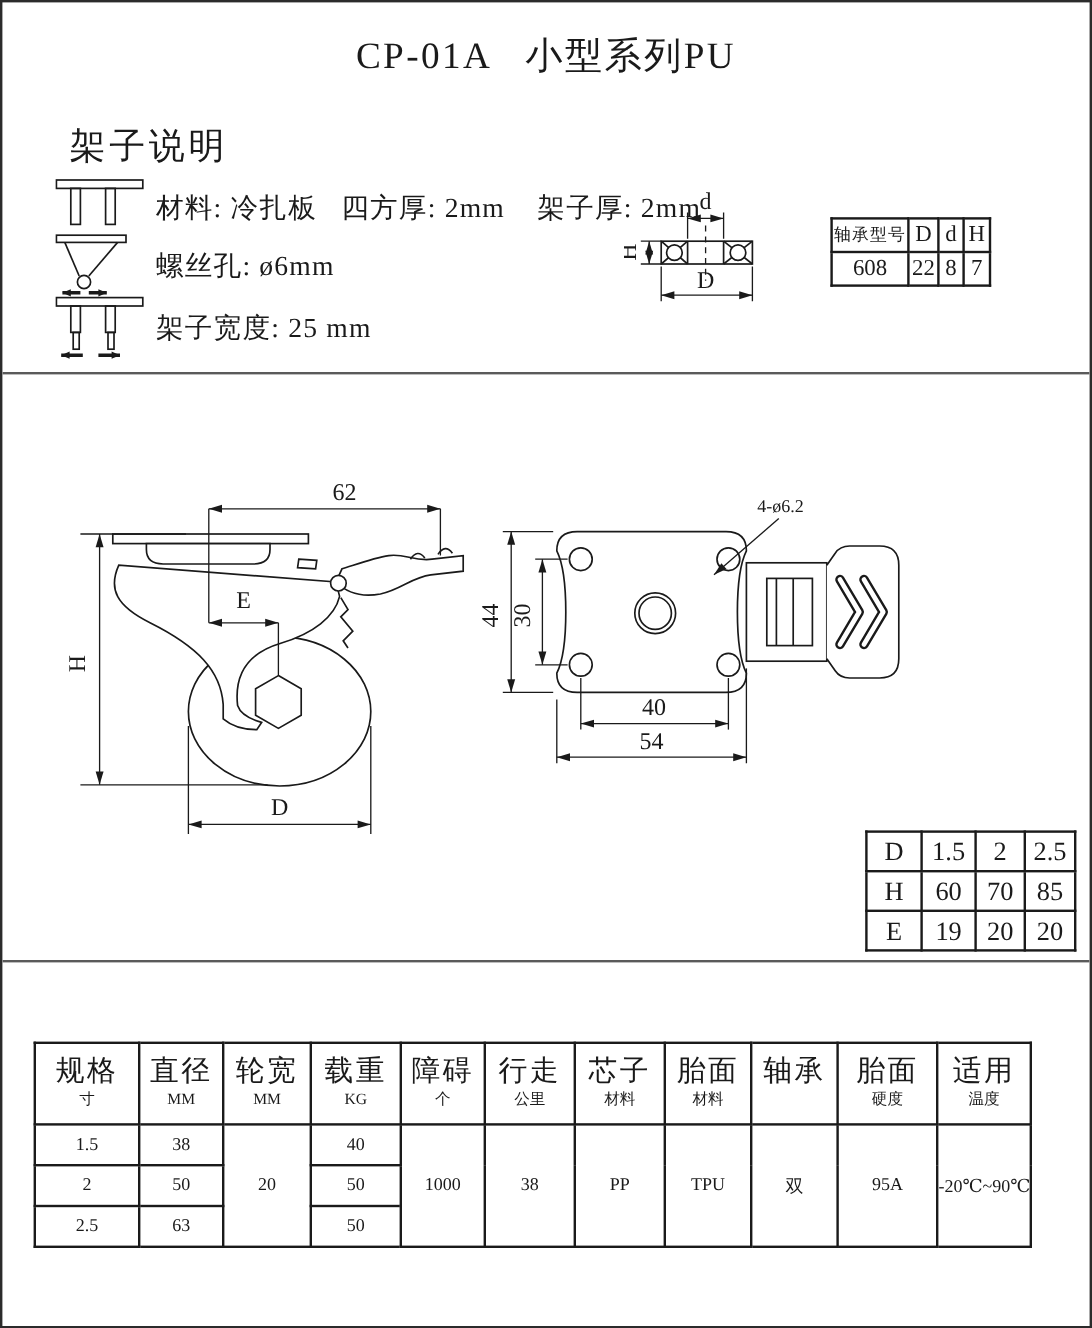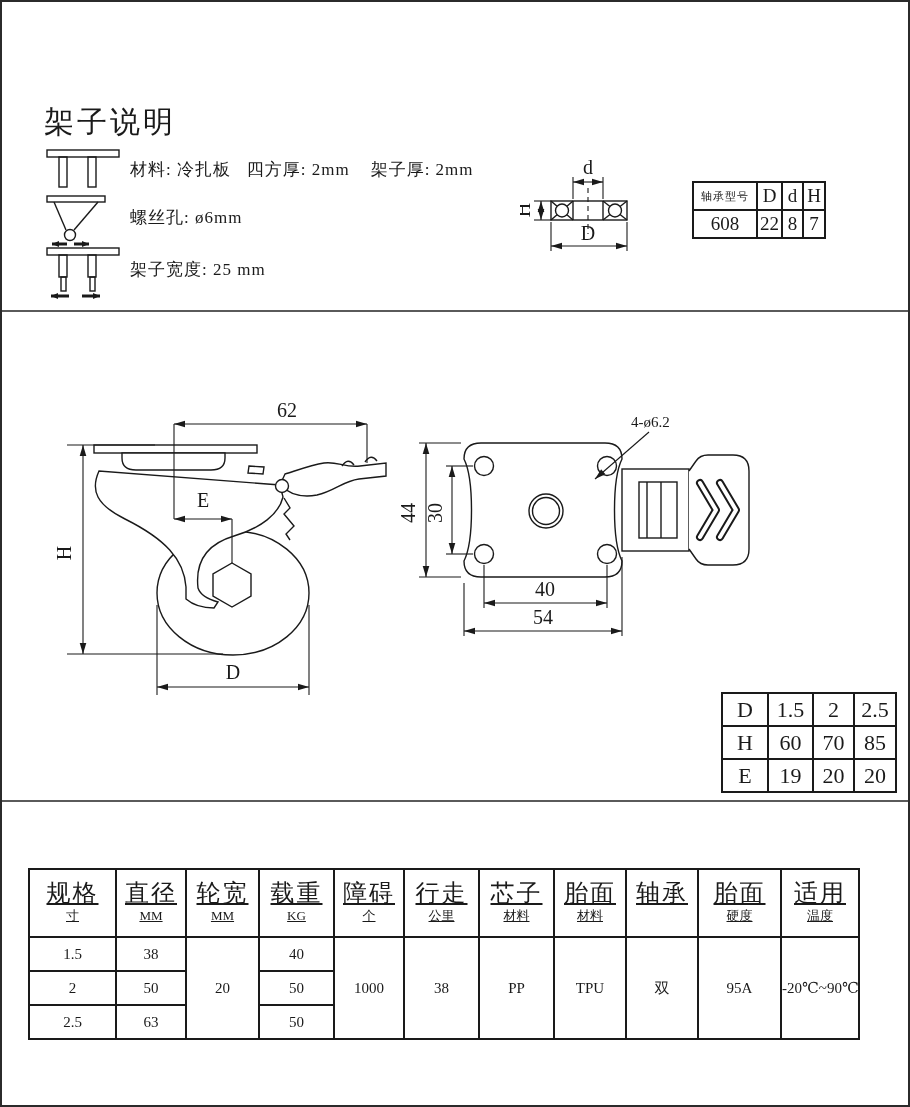--- a/index.html
+++ b/index.html
@@ -4,50 +4,51 @@
 <style>
   * { margin:0; padding:0; box-sizing:border-box; }
   html,body { background:#ddd; }
   body { font-family:"Liberation Serif","DejaVu Serif",serif; color:#1a1a1a; }
   .page { position:relative; width:910px; height:1107px; background:#fff;
           border:2px solid #2b2b2b; overflow:hidden; margin:0; }
   .abs { position:absolute; }
   .title { top:24px; left:0; width:100%; text-align:center;
            font-size:31px; letter-spacing:2px; white-space:pre; }
   .h-section { font-size:30px; letter-spacing:3px; }
-  .frame-text { font-size:17px; letter-spacing:1px; white-space:pre; }
+  .frame-text { font-size:23px; letter-spacing:1px; white-space:pre; }
   svg { display:block; }
   svg .ln { stroke:#1a1a1a; stroke-width:1.4; fill:none; }
   svg .fw { stroke:#1a1a1a; stroke-width:1.4; fill:#fff; }
   svg .dim { stroke:#1a1a1a; stroke-width:1.1; fill:none; }
   svg text { fill:#1a1a1a; font-family:"Liberation Serif","DejaVu Serif",serif; }
   .dimtxt { font-size:20px; }
   .dimtxt-s { font-size:15px; }
   table { border-collapse:collapse; table-layout:fixed; background:#fff; }
   td { border:2px solid #1a1a1a; text-align:center; vertical-align:middle; }
   .bearing-table { width:132px; }
   .bearing-table td { height:28px; font-size:19px; }
-  .bearing-table .model-h { font-size:11px; letter-spacing:1px; }
+  .bearing-table .model-h { font-size:14px; letter-spacing:1px; }
   .dims-table { width:174px; }
   .dims-table td { height:33px; font-size:22px; }
   .report-table { width:832px; }
   .report-table td { font-size:15px; }
-  .report-table .hdr td { height:68px;text-decoration:underline; }
+  .report-table .hdr td { height:68px; }
   .report-table .row td { height:34px; }
   .rt-head { font-size:24px; line-height:1.05; letter-spacing:2px; }
   .rt-sub { font-size:13px; line-height:1.3; margin-top:2px; min-height:17px; }
   .divider { left:0; width:906px; height:2px; background:#5a5a5a; }
 </style>
 </head>
 <body>
 
 <div class="page">
 
-
-  <div class="abs h-section" style="left:42px; top:100px;">架子说明</div>
+  <div class="abs title">CP-01A   小型系列PU</div>
+
+  <div class="abs h-section" style="left:56px; top:100px;">架子说明</div>
 
   <svg class="abs" style="left:44px; top:146px;" width="78" height="44" viewBox="0 0 78 44">
     <rect class="ln" x="1" y="2" width="72" height="7"></rect>
     <rect class="ln" x="13" y="9" width="8" height="30"></rect>
     <rect class="ln" x="42" y="9" width="8" height="30"></rect>
   </svg>
   <div class="abs frame-text" style="left:128px; top:156px;">材料: 冷扎板   四方厚: 2mm    架子厚: 2mm</div>
 
   <svg class="abs" style="left:44px; top:192px;" width="64" height="60" viewBox="0 0 64 60">
     <rect class="ln" x="1" y="2" width="58" height="6"></rect>

